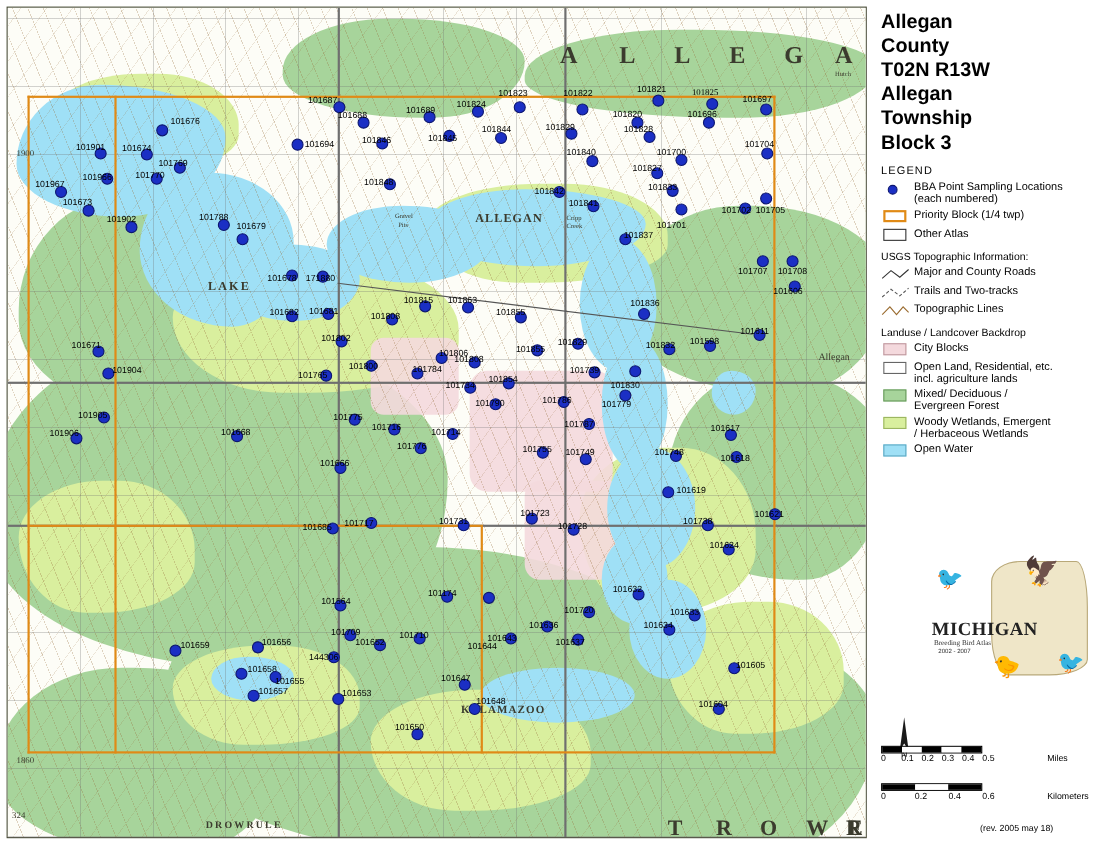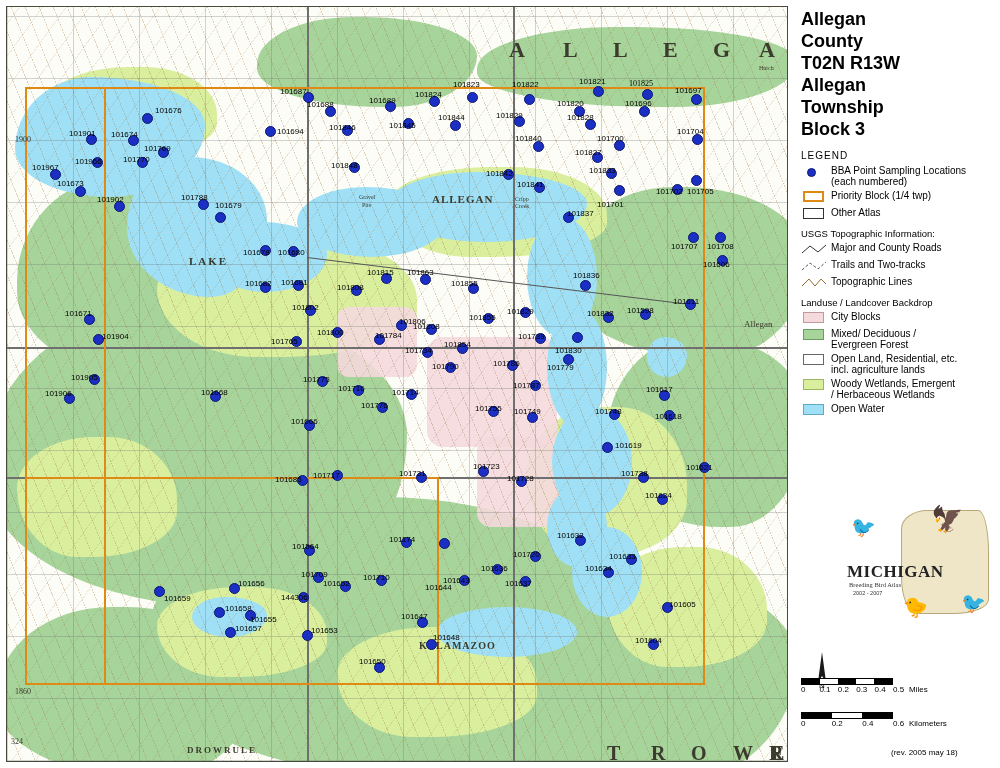--- a/index.html
+++ b/index.html
@@ -269,20 +269,21 @@
     font-size: 8px;
   }
   .sb-tick {
     position: absolute;
     top: 0;
   }
   .sb-unit {
     position: absolute;
     font-size: 8px;
     color: #000;
+    margin-left: 43px;
   }
   #rev-note {
     position: absolute;
     left: 96px;
     top: 744px;
     font-size: 8px;
     color: #000;
   }
 </style>
 </head>
@@ -460,21 +461,21 @@
         <div class="pt-label" style="left: 560px; top: 202px;">101837</div>
         <div class="pt" style="left: 681px; top: 225px;"></div>
         <div class="pt-label" style="left: 664px; top: 235px;">101707</div>
         <div class="pt" style="left: 708px; top: 225px;"></div>
         <div class="pt-label" style="left: 700px; top: 235px;">101708</div>
         <div class="pt" style="left: 710px; top: 248px;"></div>
         <div class="pt-label" style="left: 696px; top: 253px;">101606</div>
         <div class="pt" style="left: 253px; top: 238px;"></div>
         <div class="pt-label" style="left: 236px; top: 241px;">101678</div>
         <div class="pt" style="left: 281px; top: 239px;"></div>
-        <div class="pt-label" style="left: 271px; top: 241px;">101680</div>
+        <div class="pt-label" style="left: 271px; top: 241px;">171880</div>
         <div class="pt" style="left: 253px; top: 275px;"></div>
         <div class="pt-label" style="left: 238px; top: 272px;">101682</div>
         <div class="pt" style="left: 286px; top: 273px;"></div>
         <div class="pt-label" style="left: 274px; top: 271px;">101681</div>
         <div class="pt" style="left: 344px; top: 278px;"></div>
         <div class="pt-label" style="left: 330px; top: 276px;">101808</div>
         <div class="pt" style="left: 374px; top: 266px;"></div>
         <div class="pt-label" style="left: 360px; top: 261px;">101815</div>
         <div class="pt" style="left: 413px; top: 267px;"></div>
         <div class="pt-label" style="left: 400px; top: 261px;">101863</div>
@@ -588,21 +589,21 @@
         <div class="pt-label" style="left: 316px; top: 572px;">101652</div>
         <div class="pt" style="left: 369px; top: 568px;"></div>
         <div class="pt-label" style="left: 356px; top: 566px;">101710</div>
         <div class="pt" style="left: 452px; top: 568px;"></div>
         <div class="pt-label" style="left: 436px; top: 569px;">101643</div>
         <div class="pt" style="left: 485px; top: 557px;"></div>
         <div class="pt-label" style="left: 474px; top: 557px;">101636</div>
         <div class="pt" style="left: 513px; top: 569px;"></div>
         <div class="pt-label" style="left: 498px; top: 572px;">101637</div>
         <div class="pt" style="left: 147px; top: 579px;"></div>
-        <div class="pt-label" style="left: 157px; top: 575px; margin-top: 12px;">101659</div>
+        <div class="pt-label" style="left: 157px; top: 575px;">101659</div>
         <div class="pt" style="left: 222px; top: 576px;"></div>
         <div class="pt-label" style="left: 231px; top: 572px;">101656</div>
         <div class="pt" style="left: 291px; top: 585px;"></div>
         <div class="pt-label" style="left: 274px; top: 586px;">144306</div>
         <div class="pt" style="left: 207px; top: 600px;"></div>
         <div class="pt-label" style="left: 218px; top: 597px;">101658</div>
         <div class="pt" style="left: 655px; top: 595px;"></div>
         <div class="pt-label" style="left: 662px; top: 593px; text-align: right;">101605</div>
         <div class="pt" style="left: 410px; top: 610px;"></div>
         <div class="pt-label" style="left: 394px; top: 605px;">101647</div>
@@ -692,35 +693,35 @@
 
       <div class="legend-row">
         <div class="legend-sym">
             <span class="sym-box sw-city"></span>
           </div>
         <div class="legend-txt">City Blocks</div>
       </div>
 
       <div class="legend-row">
         <div class="legend-sym">
+            <span class="sym-box sw-open"></span>
+          </div>
+        <div class="legend-txt">
+          <div>Open Land, Residential, etc.</div>
+          <div>incl. agriculture lands</div>
+        </div>
+      </div>
+
+      <div class="legend-row">
+        <div class="legend-sym">
             <span class="sym-box sw-forest"></span>
           </div>
         <div class="legend-txt">
           <div>Mixed/ Deciduous /</div>
           <div>Evergreen Forest</div>
-        </div>
-      </div>
-
-      <div class="legend-row">
-        <div class="legend-sym">
-            <span class="sym-box sw-open"></span>
-          </div>
-        <div class="legend-txt">
-          <div>Open Land, Residential, etc.</div>
-          <div>incl. agriculture lands</div>
         </div>
       </div>
 
       <div class="legend-row">
         <div class="legend-sym">
             <span class="sym-box sw-wet"></span>
           </div>
         <div class="legend-txt">
           <div>Woody Wetlands, Emergent</div>
           <div>/ Herbaceous Wetlands</div>

